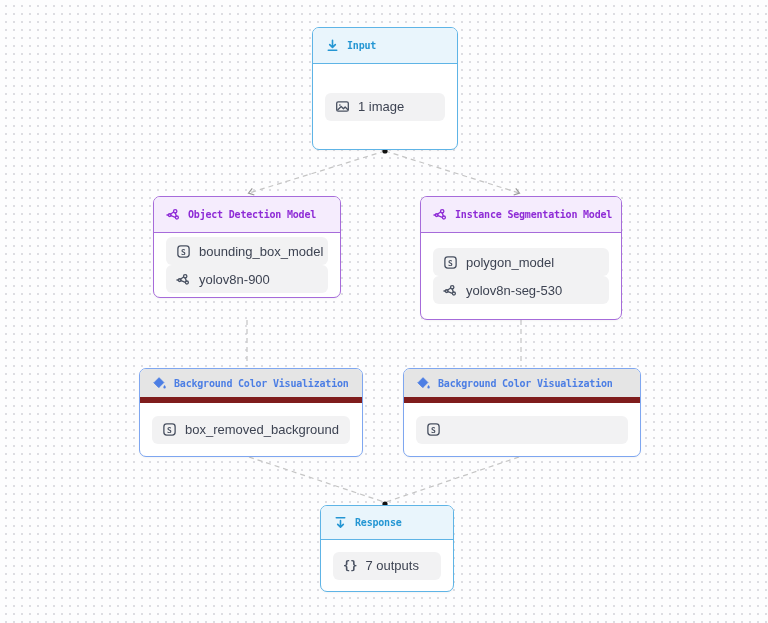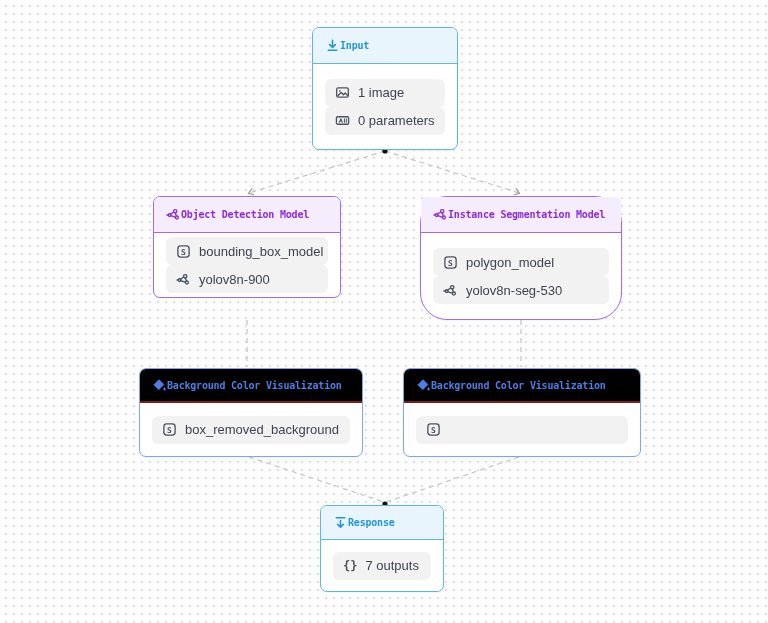--- a/index.html
+++ b/index.html
@@ -14,21 +14,21 @@
     background-size:8px 8px;
     background-position:2px 2px;
   }
   .edges{position:absolute;top:0;left:0;pointer-events:none;}
   .node{
     position:absolute;background:#ffffff;border-radius:7px;
     display:flex;flex-direction:column;box-sizing:border-box;
     box-shadow:0 1px 2px rgba(0,0,0,0.04);
   }
   .node-header{
-    display:flex;align-items:center;
+    display:flex;align-items:center;gap:7px;
     padding:0 12px;border-radius:6px 6px 0 0;flex:0 0 36px;
     box-sizing:border-box;
   }
   .node-title{
     font-family:"DejaVu Sans Mono","Liberation Mono",monospace;
     font-size:10px;font-weight:bold;letter-spacing:-0.2px;white-space:nowrap;
   }
   .node-body{
     flex:1;display:flex;flex-direction:column;justify-content:center;
     padding:0 12px;
@@ -47,21 +47,21 @@
     font-size:12px;font-weight:bold;line-height:1;
   }
   
   .sky{border:1.5px solid #5eb4e6;}
   .sky .node-header{background:#e9f5fc;border-bottom:1px solid #5eb4e6;}
   .sky .node-title,.sky .node-header .icon{color:#2496d3;}
   .purple{border:1.5px solid #a66bda;}
   .purple .node-header{background:#f5ecfd;border-bottom:1px solid #a66bda;}
   .purple .node-title,.purple .node-header .icon{color:#8e2bd6;}
   .indigo{border:1.5px solid #7ea6f0;}
-  .indigo .node-header{background:#000000;border-bottom:2px solid #7f1d1d;}
+  .indigo .node-header{background:#e5e5e5;border-bottom:6px solid #7f1d1d;}
   .indigo .node-title,.indigo .node-header .icon{color:#4c7ee4;}
 </style>
 </head>
 <body>
 
 <div class="canvas">
 
   <svg class="edges" width="768" height="623">
     <defs>
       <marker id="arrow" markerWidth="9" markerHeight="9" refX="6" refY="4.5" orient="auto" markerUnits="userSpaceOnUse">
@@ -93,30 +93,20 @@
       <div class="pill">
         <span class="icon">
           <svg width="15" height="15" viewBox="0 0 16 16" stroke="currentColor" fill="none" stroke-width="1.4" stroke-linecap="round" stroke-linejoin="round">
             <rect x="1.8" y="3" width="12.4" height="10" rx="1.6"></rect>
             <circle cx="5.2" cy="6.4" r="0.9" fill="currentColor" stroke="none"></circle>
             <path d="M3 11.5 L6.6 8 L9 10.4 L10.8 8.6 L13.5 11.2"></path>
           </svg>
         </span>
         <span>1 image</span>
       </div>
-      <div class="pill">
-        <span class="icon">
-          <svg width="15" height="15" viewBox="0 0 16 16" stroke="currentColor" fill="none" stroke-width="1.4" stroke-linecap="round" stroke-linejoin="round">
-            <rect x="1.5" y="4" width="13" height="8" rx="1.4"></rect>
-            <path d="M4.6 10 L6.2 6 L7.8 10 M5.2 8.7 H7.2" stroke-width="1.1"></path>
-            <path d="M10 6.2 V9.8 M12 6.2 V9.8" stroke-width="1.1"></path>
-          </svg>
-        </span>
-        <span>0 parameters</span>
-      </div>
     </div>
   </div>
 
   <div class="node purple" style="left:153px;top:196px;width:188px;height:102px;">
     <div class="node-header">
       <span class="icon">
         <svg width="15" height="15" viewBox="0 0 16 16" stroke="currentColor" fill="none" stroke-width="1.4" stroke-linecap="round">
           <path d="M1 8.5 H2.6 M4.2 8 L8.2 5.4 M5.3 9.3 L10 11 M9.8 6.2 L11 9.6"></path>
           <circle cx="3.9" cy="8.6" r="1.5"></circle>
           <circle cx="9.8" cy="4.6" r="1.8"></circle>
@@ -142,21 +132,21 @@
             <circle cx="3.9" cy="8.6" r="1.5"></circle>
             <circle cx="9.8" cy="4.6" r="1.8"></circle>
             <circle cx="11.6" cy="11.2" r="1.6"></circle>
           </svg>
         </span>
         <span>yolov8n-900</span>
       </div>
     </div>
   </div>
 
-  <div class="node purple" style="left:420px;top:196px;width:202px;height:124px;border-radius:27px;">
+  <div class="node purple" style="left:420px;top:196px;width:202px;height:124px;">
     <div class="node-header">
       <span class="icon">
         <svg width="15" height="15" viewBox="0 0 16 16" stroke="currentColor" fill="none" stroke-width="1.4" stroke-linecap="round">
           <path d="M1 8.5 H2.6 M4.2 8 L8.2 5.4 M5.3 9.3 L10 11 M9.8 6.2 L11 9.6"></path>
           <circle cx="3.9" cy="8.6" r="1.5"></circle>
           <circle cx="9.8" cy="4.6" r="1.8"></circle>
           <circle cx="11.6" cy="11.2" r="1.6"></circle>
         </svg>
       </span>
       <span class="node-title">Instance Segmentation Model</span>
@@ -225,21 +215,21 @@
         <span class="icon">
           <svg width="15" height="15" viewBox="0 0 16 16">
             <rect x="2" y="2" width="12" height="12" rx="3" fill="none" stroke="currentColor" stroke-width="1.4"></rect>
             <text x="8" y="11.2" text-anchor="middle" font-size="8.5" font-weight="bold" font-family="DejaVu Sans Mono, monospace" fill="currentColor">S</text>
           </svg>
         </span>
       </div>
     </div>
   </div>
 
-  <div class="node sky" style="left:320px;top:505px;width:124px;height:87px;">
+  <div class="node sky" style="left:320px;top:505px;width:134px;height:87px;">
     <div class="node-header" style="flex-basis:34px;">
       <span class="icon">
         <svg width="15" height="15" viewBox="0 0 16 16" stroke="currentColor" fill="none" stroke-width="1.7" stroke-linecap="round" stroke-linejoin="round">
           <path d="M3.5 3 H12.5 M8 6 V12.5 M5 10 L8 13 L11 10"></path>
         </svg>
       </span>
       <span class="node-title">Response</span>
     </div>
     <div class="node-body">
       <div class="pill">

